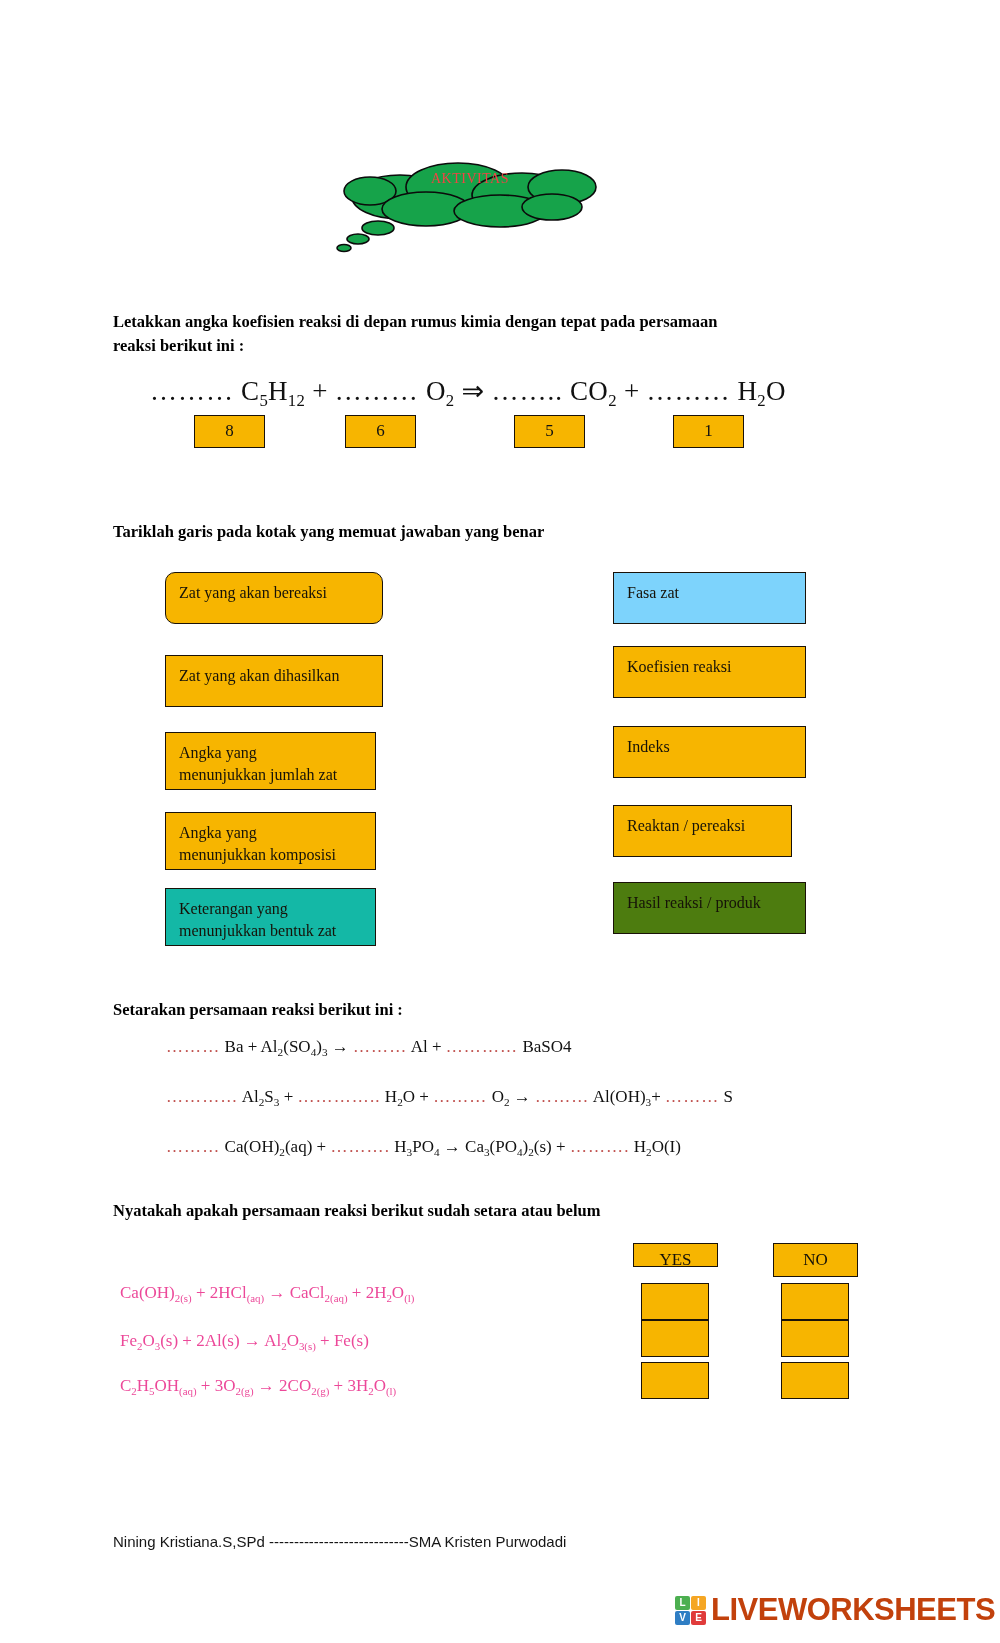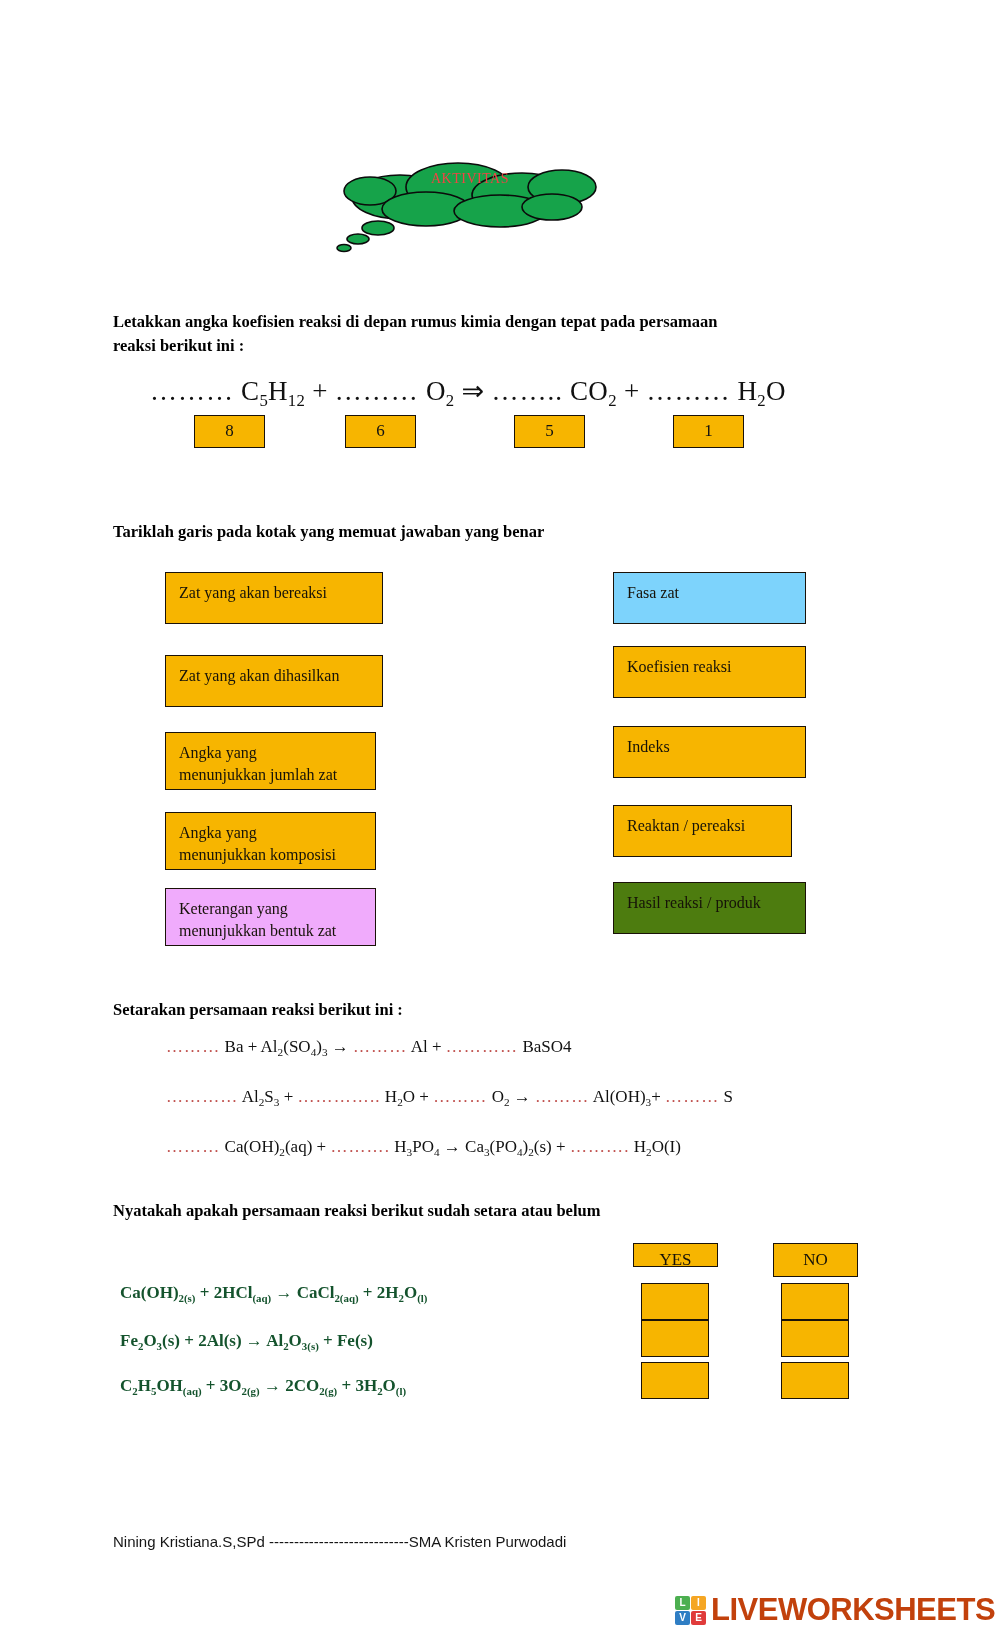--- a/index.html
+++ b/index.html
@@ -68,21 +68,21 @@
     font-family:"Liberation Serif", serif;
     font-size:17px;color:#111;white-space:nowrap;
   }
   .beq sub{font-size:.66em;}
   .blank{color:#c0504d;letter-spacing:1.1px;}
 
   
   .seq{
     position:absolute;
     font-family:"Liberation Serif", serif;
-    font-weight:bold;font-size:17px;color:#14532d;white-space:nowrap;
+    font-weight:normal;font-size:17px;color:#ec4899;white-space:nowrap;
   }
   .seq sub{font-size:.64em;}
 
   
   .ynhead{
     position:absolute;background:#f7b500;border:1.6px solid #1a1208;
     box-sizing:border-box;font-family:"Liberation Serif", serif;
     font-size:17px;color:#161208;text-align:center;line-height:32px;
   }
   .yncell{
@@ -152,27 +152,27 @@
     <span><span>H</span><sub>2</sub><span>O</span></span>
   </div>
 
   <div class="ybox num" style="left: 194px; top: 415px; width: 71px; height: 33px; background: rgb(247, 181, 0);">8</div>
   <div class="ybox num" style="left: 345px; top: 415px; width: 71px; height: 33px; background: rgb(247, 181, 0);">6</div>
   <div class="ybox num" style="left: 514px; top: 415px; width: 71px; height: 33px; background: rgb(247, 181, 0);">5</div>
   <div class="ybox num" style="left: 673px; top: 415px; width: 71px; height: 33px; background: rgb(247, 181, 0);">1</div>
 
   <div class="heading" style="left:113px;top:520px;">Tariklah garis pada kotak yang memuat jawaban yang benar</div>
 
-  <div class="mbox" style="left: 165px; top: 572px; width: 218px; height: 52px; white-space: pre-line; background: rgb(247, 181, 0);">Zat yang akan bereaksi</div>
+  <div class="mbox" style="left: 165px; top: 572px; width: 218px; height: 52px; white-space: pre-line; background: rgb(247, 181, 0); border-radius: 10px;">Zat yang akan bereaksi</div>
   <div class="mbox" style="left: 165px; top: 655px; width: 218px; height: 52px; white-space: pre-line; background: rgb(247, 181, 0);">Zat yang akan dihasilkan</div>
   <div class="mbox" style="left: 165px; top: 732px; width: 211px; height: 58px; white-space: pre-line; background: rgb(247, 181, 0);">Angka yang
 menunjukkan jumlah zat</div>
   <div class="mbox" style="left: 165px; top: 812px; width: 211px; height: 58px; white-space: pre-line; background: rgb(247, 181, 0);">Angka yang
 menunjukkan komposisi</div>
-  <div class="mbox" style="left: 165px; top: 888px; width: 211px; height: 58px; white-space: pre-line; background: #f0abfc;">Keterangan yang
+  <div class="mbox" style="left: 165px; top: 888px; width: 211px; height: 58px; white-space: pre-line; background: #14b8a6;">Keterangan yang
 menunjukkan bentuk zat</div>
 
   <div class="mbox" style="left: 613px; top: 572px; width: 193px; height: 52px; background: #7dd3fc;">Fasa zat</div>
   <div class="mbox" style="left: 613px; top: 646px; width: 193px; height: 52px; background: rgb(247, 181, 0);">Koefisien reaksi</div>
   <div class="mbox" style="left: 613px; top: 726px; width: 193px; height: 52px; background: rgb(247, 181, 0);">Indeks</div>
   <div class="mbox" style="left: 613px; top: 805px; width: 179px; height: 52px; background: rgb(247, 181, 0);">Reaktan / pereaksi</div>
   <div class="mbox" style="left: 613px; top: 882px; width: 193px; height: 52px; background: #4d7c0f;">Hasil reaksi / produk</div>
 
   <div class="heading" style="left:113px;top:998px;">Setarakan persamaan reaksi berikut ini :</div>
   <div class="beq" style="left:166px;top:1037px;"><span class="blank" style="color: rgb(192, 80, 77);">………</span><span> Ba + Al</span><sub>2</sub><span>(SO</span><sub>4</sub><span>)</span><sub>3</sub><span> → </span><span class="blank" style="color: rgb(192, 80, 77);">………</span><span> Al + </span><span class="blank" style="color: rgb(192, 80, 77);">…………</span><span> BaSO4</span></div>

